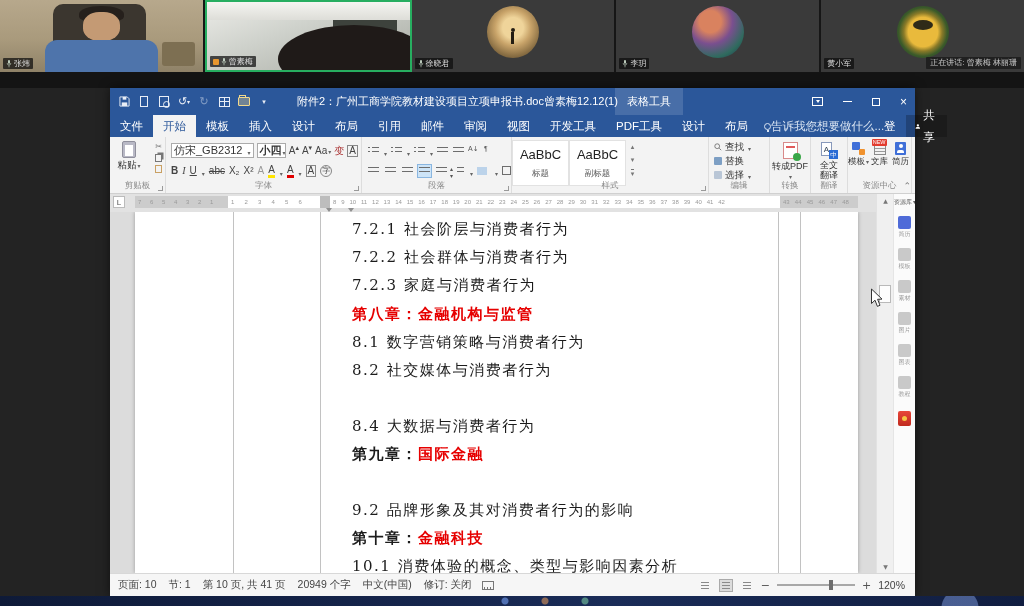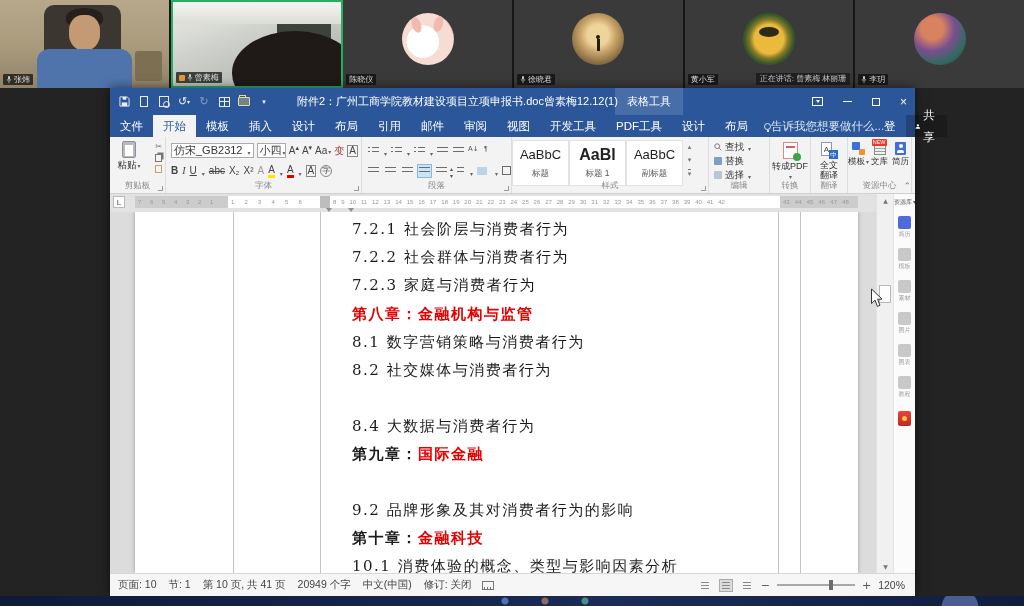--- a/index.html
+++ b/index.html
@@ -3,21 +3,21 @@
 <meta charset="utf-8">
 <style>
   html,body{margin:0;padding:0;background:#111;}
   *{box-sizing:border-box;}
   #stage{position:relative;width:1024px;height:606px;background:#232323;overflow:hidden;
          font-family:"Liberation Sans",sans-serif;}
   .dj{font-family:"DejaVu Sans",sans-serif;}
 
   
   #videos{position:absolute;left:0;top:0;width:1024px;height:88px;background:#141414;display:flex;}
-  .tile{position:relative;flex:1 1 0;height:88px;background:#3a3a3a;border-right:2px solid #161616;overflow:hidden;}
+  .tile{position:relative;flex:1 1 0;height:72px;background:#3a3a3a;border-right:2px solid #161616;overflow:hidden;}
   .tile:last-child{border-right:none;}
   
   .t1{background:linear-gradient(180deg,#b7a88c 0%,#a99a7c 55%,#8f8268 100%);}
   .t1 .chair{position:absolute;left:26%;top:6%;width:46%;height:94%;background:#3b362f;border-radius:10px 10px 0 0;}
   .t1 .shelf{position:absolute;right:4%;bottom:8%;width:16%;height:34%;background:#7d6f52;border-radius:3px;}
   .t1 .body{position:absolute;left:22%;bottom:-2%;width:56%;height:46%;background:#4e74ab;border-radius:12px 12px 0 0;}
   .t1 .hair{position:absolute;left:39%;top:9%;width:22%;height:22%;background:#26201c;border-radius:50% 50% 35% 35%;}
   .t1 .head{position:absolute;left:41%;top:17%;width:18%;height:40%;background:#c49a74;border-radius:44%;}
   
   .t2{background:linear-gradient(160deg,#ecece8 0%,#cfd2cc 40%,#a7aaa2 100%);border:2px solid #27ae60;}
@@ -89,21 +89,21 @@
   .g-clip{width:56px;}
   .paste{position:absolute;left:4px;top:4px;width:30px;text-align:center;font-size:9.5px;color:#333;}
   .ic-clip{width:14px;height:17px;margin:0 auto 1px;background:#b9b9c6;border:1px solid #8f8f9c;border-radius:2px;position:relative;}
   .ic-clip::after{content:"";position:absolute;left:2px;top:3px;right:2px;bottom:1px;background:#fff;}
   .minicol{position:absolute;right:3px;top:5px;display:flex;flex-direction:column;gap:3px;align-items:center;color:#777;font-size:8px;}
   .ic-copy{width:7px;height:8px;border:1px solid #777;box-shadow:2px -2px 0 -0.5px #777;}
   .g-font{width:196px;}
   .cmb{height:15px;border:1px solid #ababab;background:#fff;font-size:11px;color:#333;
        display:flex;align-items:center;justify-content:space-between;padding:0 2px;white-space:nowrap;overflow:hidden;}
   .cmb-name{width:92px;}
-  .cmb-size{width:32px;}
+  .cmb-size{width:32px;font-weight:bold;}
   .gl{font-size:10px;color:#444;white-space:nowrap;}
   .gl sup,.gl sub{font-size:7px;}
   .dd::after{content:"▾";font-size:6px;color:#666;margin-left:1px;font-family:"DejaVu Sans",sans-serif;}
   .bB{font-weight:bold;}
   .bI{font-style:italic;font-family:"Liberation Serif",serif;}
   .bU{text-decoration:underline;}
   .bS{text-decoration:line-through;}
   .hlA{border-bottom:3px solid #ffe400;}
   .fcA{border-bottom:3px solid #e00000;}
   .boxA{border:1px solid #888;padding:0 1px;line-height:10px;}
@@ -246,53 +246,47 @@
         <span class="hand"></span>
         <svg width="6" height="8" viewBox="0 0 10 13">
             <rect x="3.5" y="0" width="3" height="6" rx="1.5" fill="#cfe0cf"></rect>
             <path d="M2 5a3 3.2 0 0 0 6 0" stroke="#cfe0cf" fill="none"></path>
             <line x1="5" y1="8.5" x2="5" y2="12" stroke="#cfe0cf"></line>
           </svg>
         <span>曾素梅</span>
       </div>
     </div>
     <div class="tile">
-      <div class="ava av-rabbit"></div>
-      <div class="pill">
-        <span>陈晓仪</span>
-      </div>
-    </div>
-    <div class="tile">
       <div class="ava av-sunset"></div>
       <div class="pill">
         <svg width="6" height="8" viewBox="0 0 10 13">
             <rect x="3.5" y="0" width="3" height="6" rx="1.5" fill="#cfe0cf"></rect>
             <path d="M2 5a3 3.2 0 0 0 6 0" stroke="#cfe0cf" fill="none"></path>
             <line x1="5" y1="8.5" x2="5" y2="12" stroke="#cfe0cf"></line>
           </svg>
         <span>徐晓君</span>
       </div>
-    </div>
-    <div class="tile">
-      <div class="ava av-bee"></div>
-      <div class="pill">
-        <span>黄小军</span>
-      </div>
-      <div class="speaktip">正在讲话: 曾素梅 林丽珊</div>
     </div>
     <div class="tile">
       <div class="ava av-anime"></div>
       <div class="pill">
         <svg width="6" height="8" viewBox="0 0 10 13">
             <rect x="3.5" y="0" width="3" height="6" rx="1.5" fill="#cfe0cf"></rect>
             <path d="M2 5a3 3.2 0 0 0 6 0" stroke="#cfe0cf" fill="none"></path>
             <line x1="5" y1="8.5" x2="5" y2="12" stroke="#cfe0cf"></line>
           </svg>
         <span>李玥</span>
       </div>
+    </div>
+    <div class="tile">
+      <div class="ava av-bee"></div>
+      <div class="pill">
+        <span>黄小军</span>
+      </div>
+      <div class="speaktip">正在讲话: 曾素梅 林丽珊</div>
     </div>
   </div>
 
   <div id="word">
 
     <div class="tbar">
       <div class="qat">
         <span class="qi">
             <svg width="11" height="11" viewBox="0 0 12 12">
               <path d="M1 1h8l2 2v8H1z" fill="none" stroke="#e9eef6"></path>
@@ -469,24 +463,20 @@
         </div>
         <div class="glabel">段落</div>
         <div class="dlg"></div>
       </div>
 
       <div class="grp g-styles">
         <div class="scard">
           <div class="s">AaBbC</div>
           <div class="n">标题</div>
         </div>
-        <div class="scard h1">
-          <div class="s">AaBl</div>
-          <div class="n">标题 1</div>
-        </div>
         <div class="scard">
           <div class="s">AaBbC</div>
           <div class="n">副标题</div>
         </div>
         <div class="scol dj">
             <span>▴</span>
             <span>▾</span>
             <span style="border-top:1px solid #777">▾</span>
           </div>
         <div class="glabel">样式</div>

